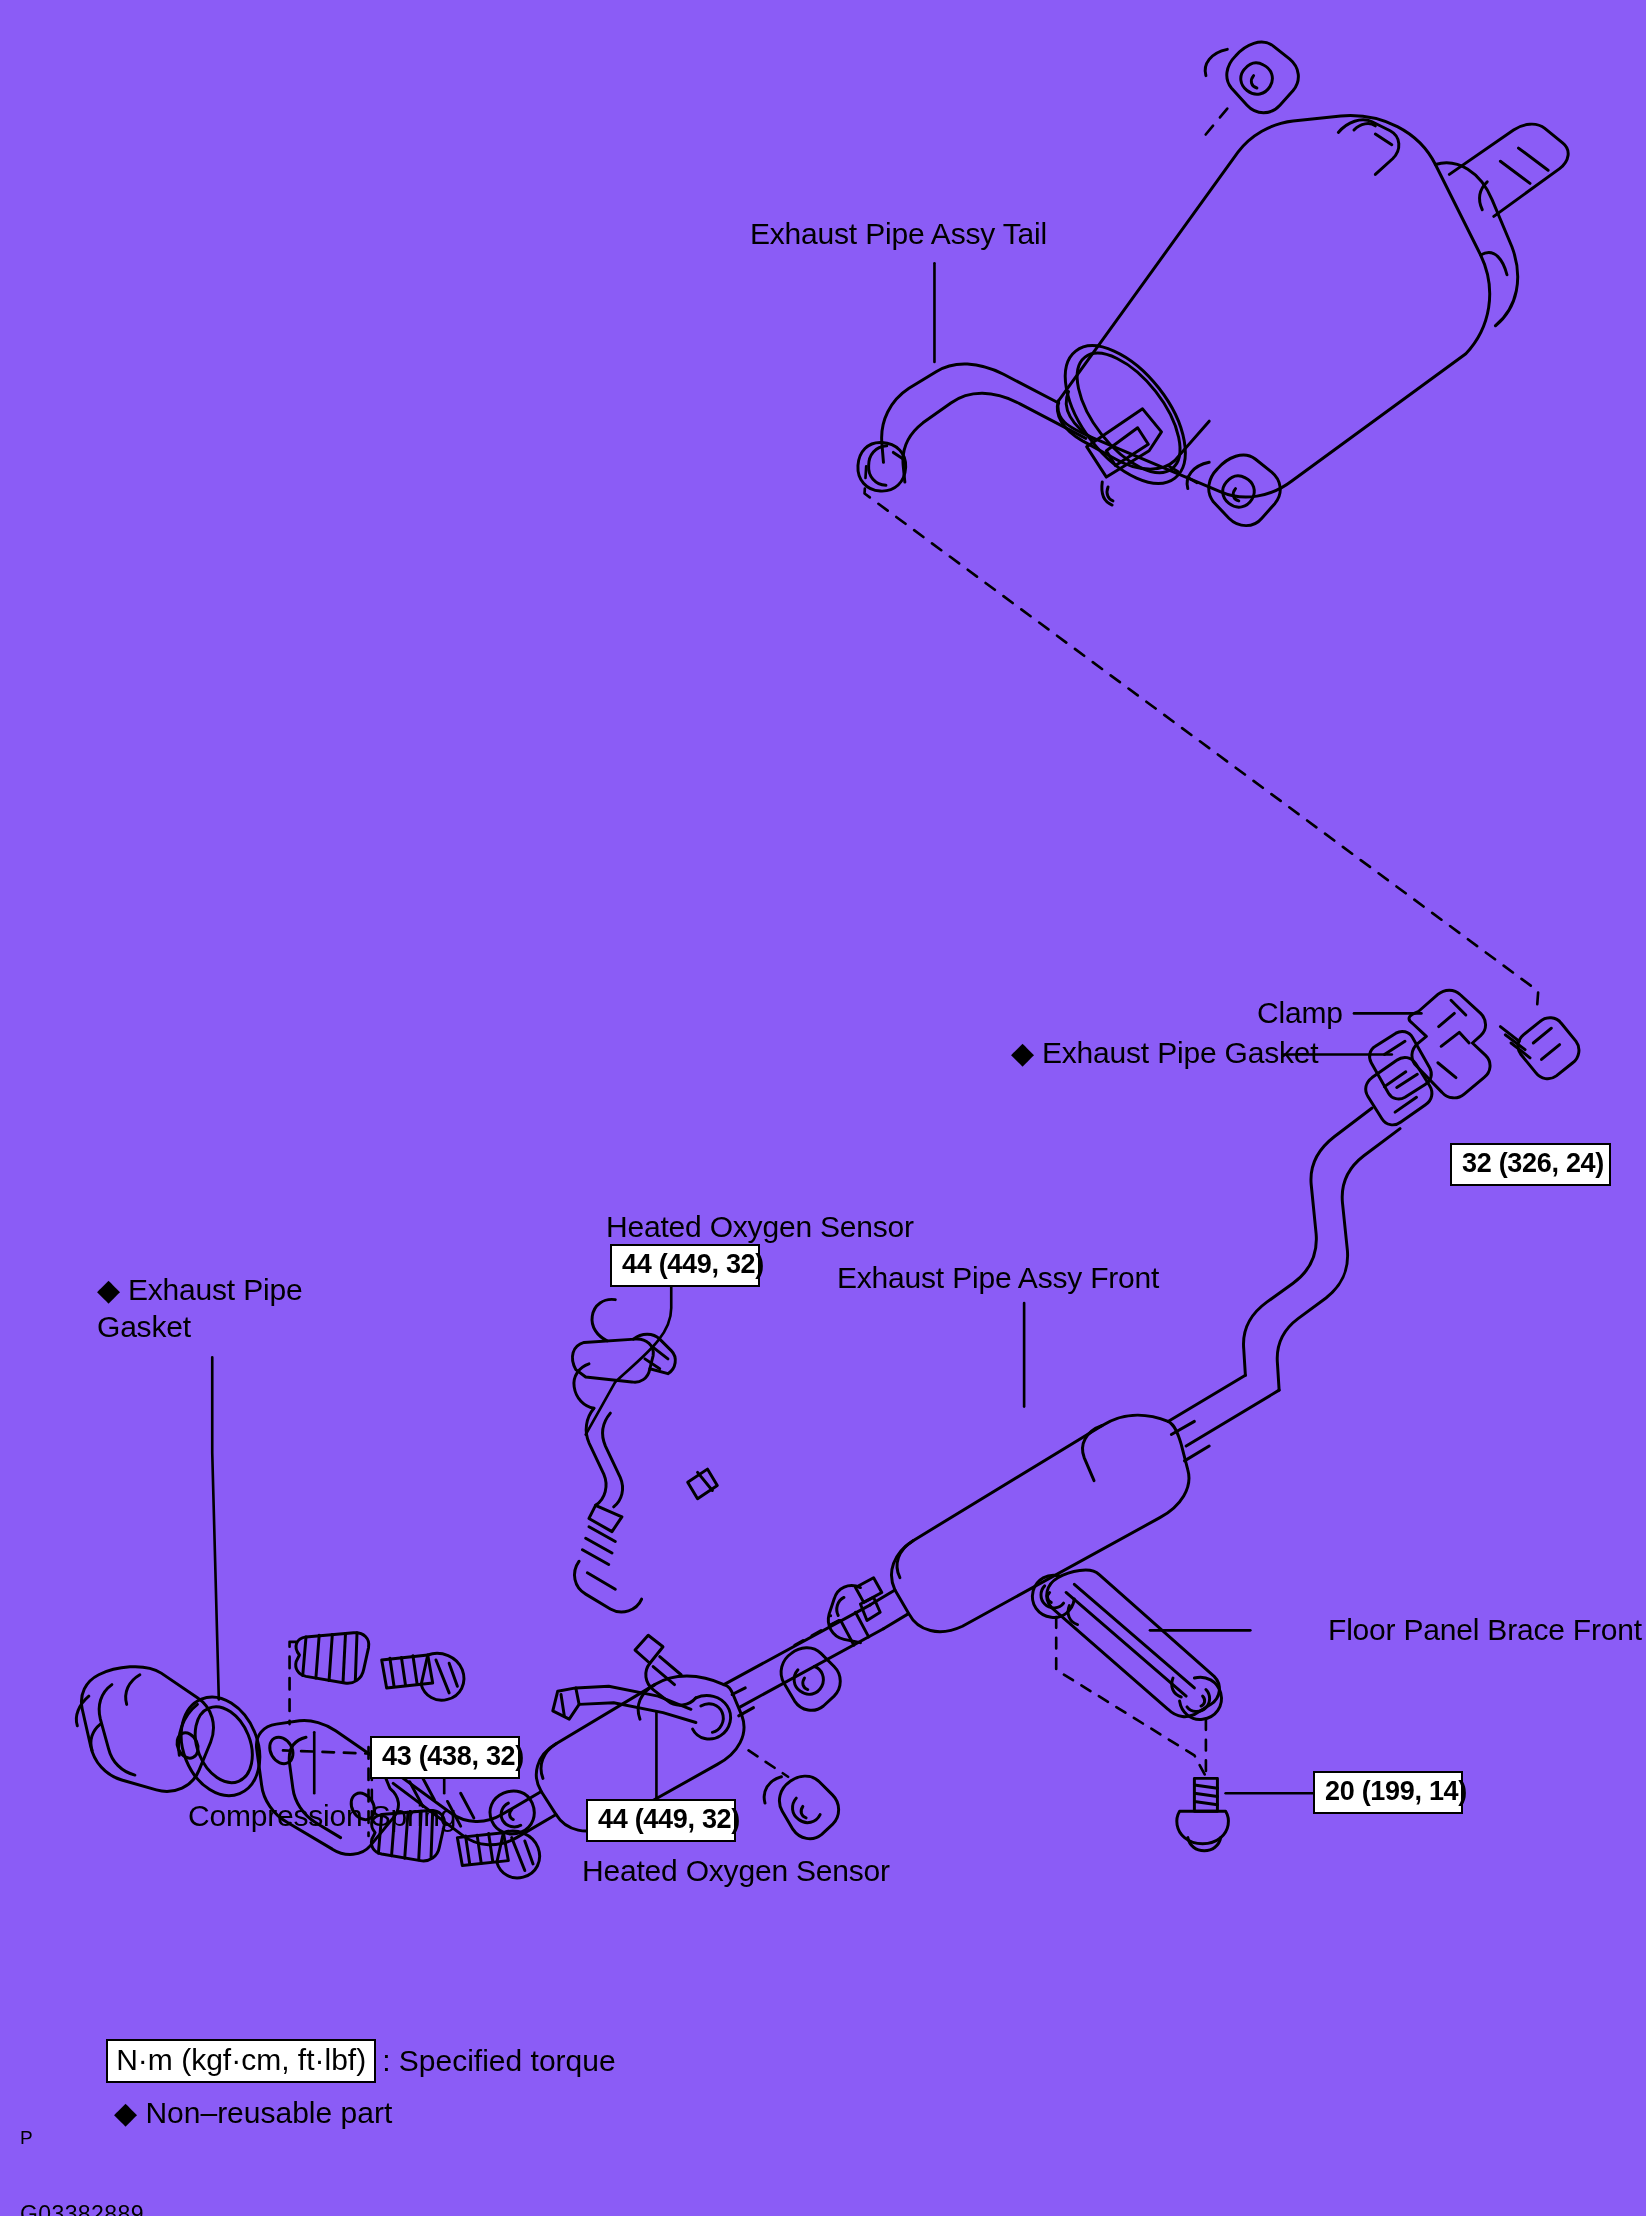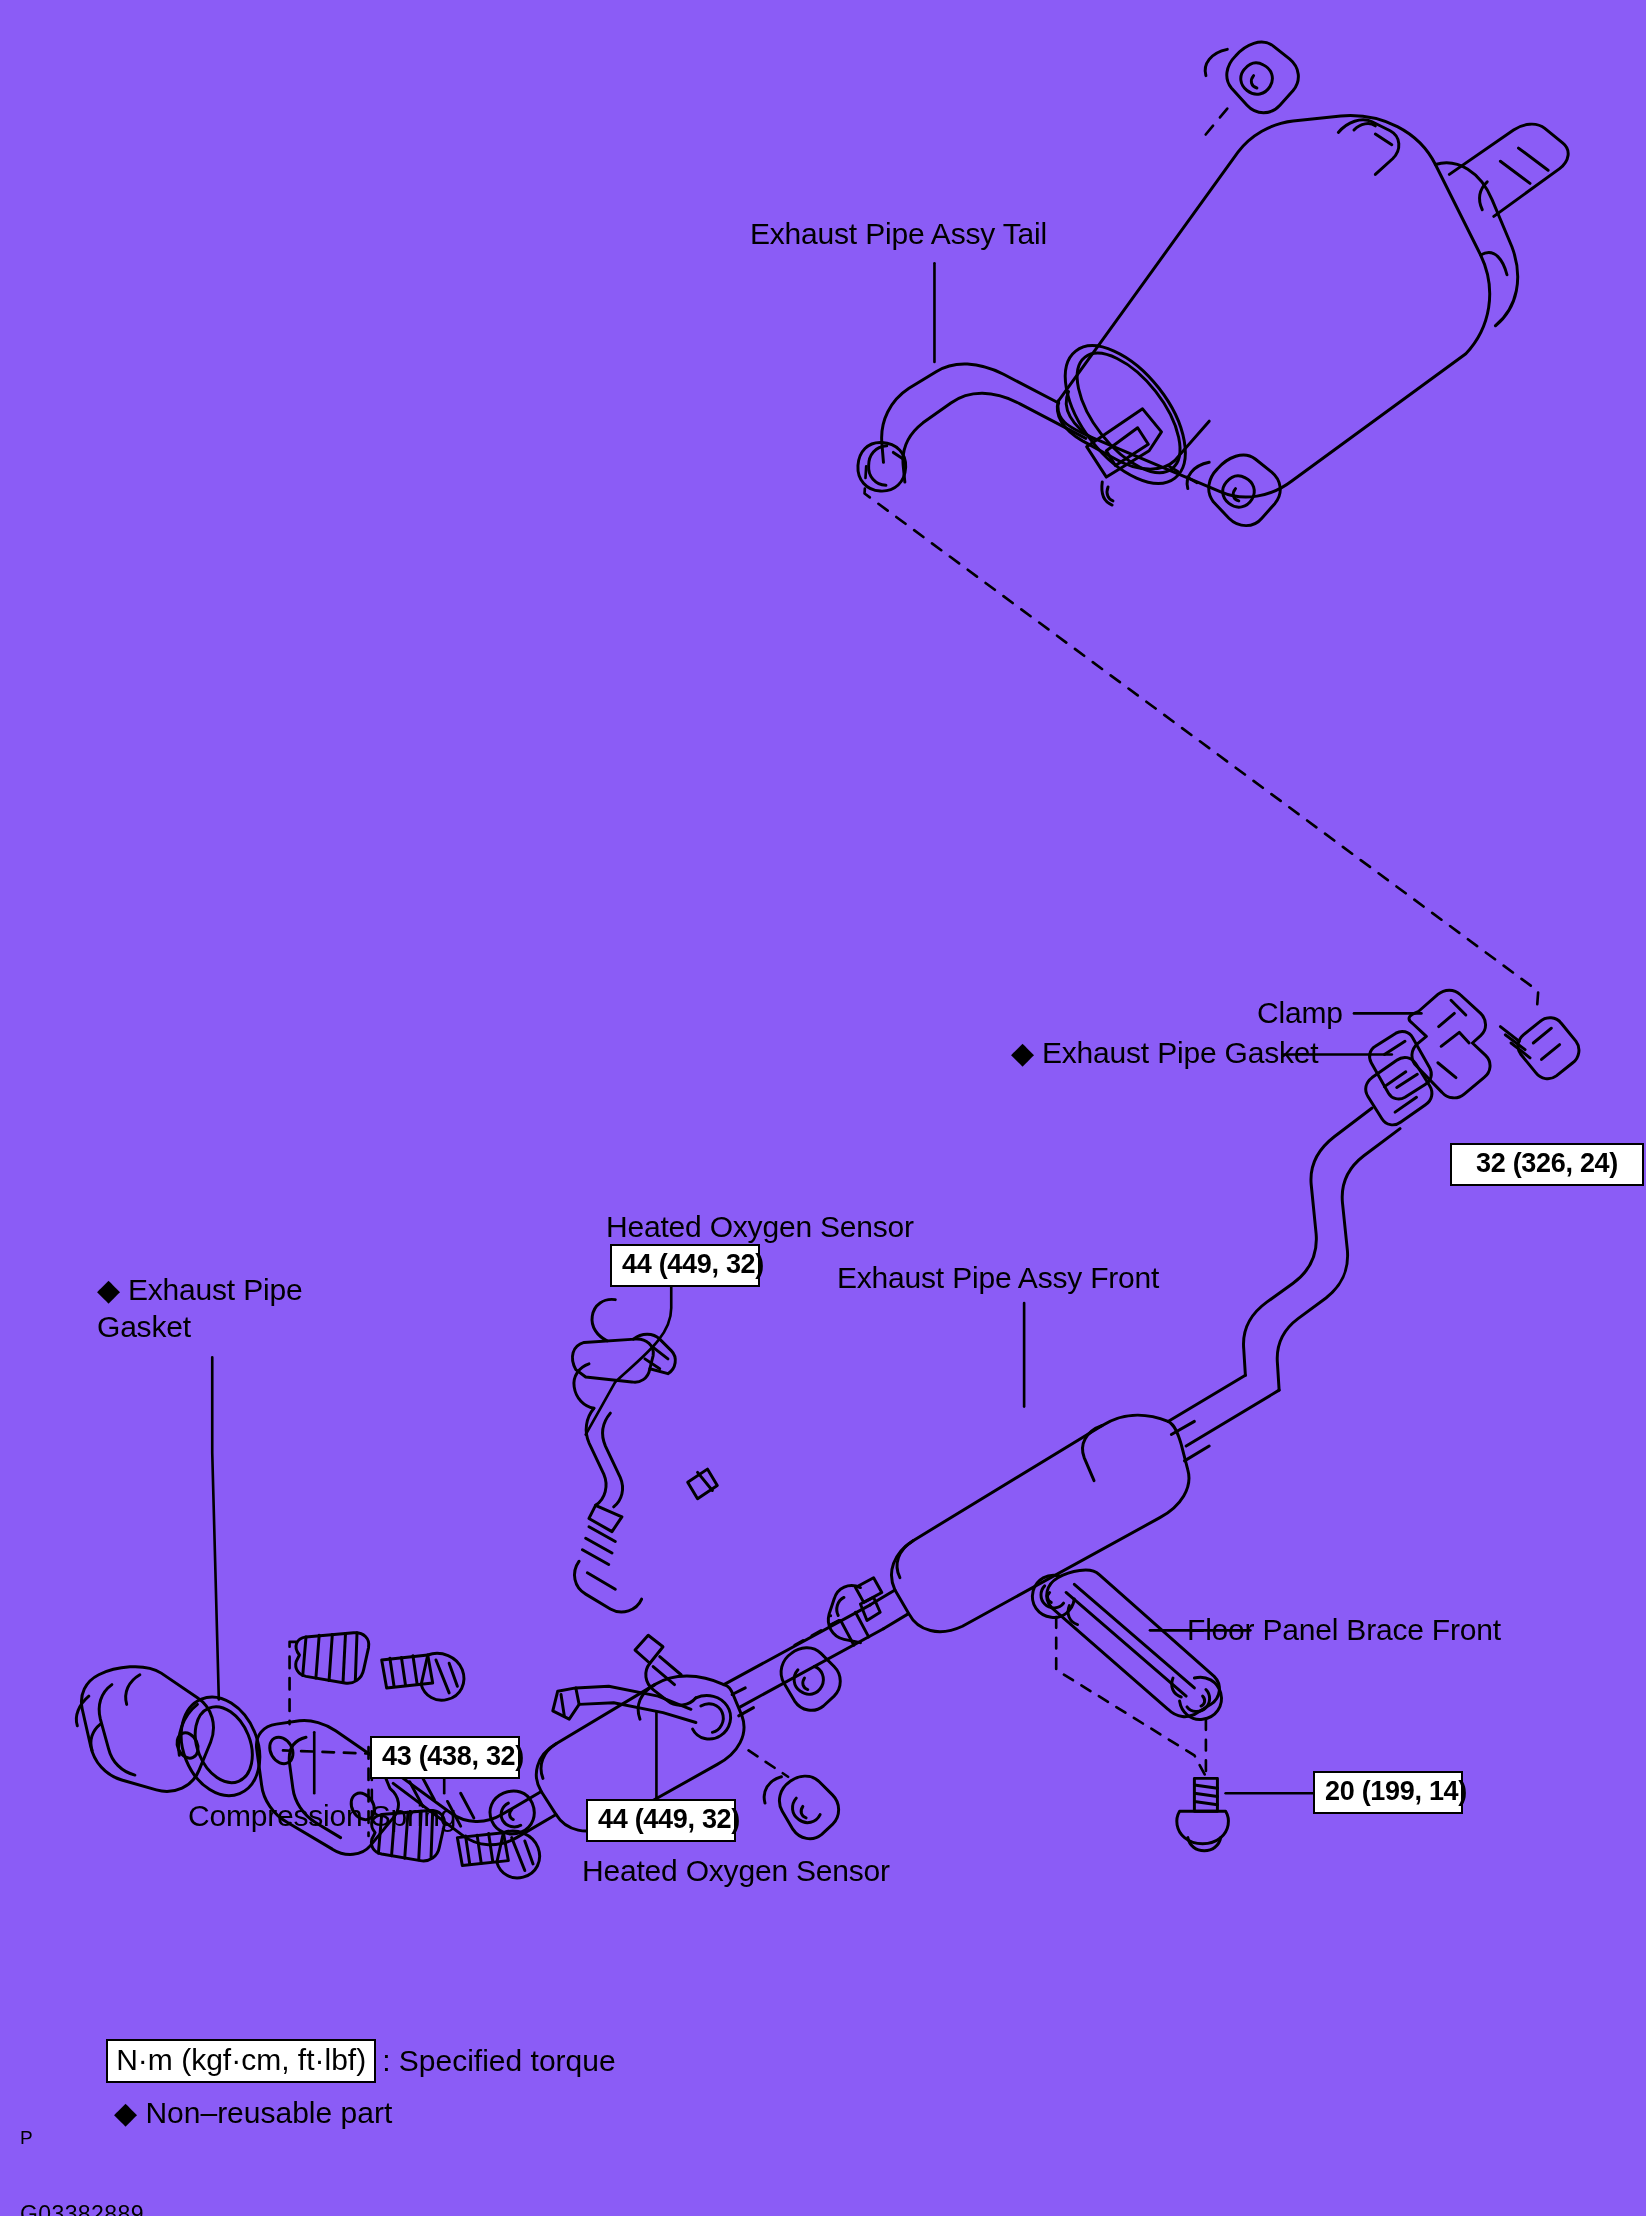--- a/index.html
+++ b/index.html
@@ -509,27 +509,27 @@
 
   <div class="lbl" style="left:1011px; top:1035px;">◆ Exhaust Pipe Gasket</div>
 
   <div class="lbl" style="left:606px; top:1209px;">Heated Oxygen Sensor</div>
 
   <div class="lbl" style="left:837px; top:1260px;text-align:center;">Exhaust Pipe Assy Front</div>
 
   <div class="lbl two-line" style="left:97px; top:1272px;">◆ Exhaust Pipe
 Gasket</div>
 
-  <div class="lbl" style="left:1187px; top:1612px;">Floor Panel Brace Front</div>
+  <div class="lbl" style="left:1328px; top:1612px;">Floor Panel Brace Front</div>
 
   <div class="lbl" style="left:188px; top:1798px;">Compression Spring</div>
 
   <div class="lbl" style="left:582px; top:1853px;">Heated Oxygen Sensor</div>
 
-  <div class="torque" style="left:1450px; top:1143px; width:194px;">32 (326, 24)</div>
+  <div class="torque" style="left:1450px; top:1143px; width:161px;">32 (326, 24)</div>
 
   <div class="torque" style="left:610px; top:1244px; width:150px;">44 (449, 32)</div>
 
   <div class="torque" style="left:370px; top:1736px; width:150px;">43 (438, 32)</div>
 
   <div class="torque" style="left:586px; top:1799px; width:150px;">44 (449, 32)</div>
 
   <div class="torque" style="left:1313px; top:1771px; width:150px;">20 (199, 14)</div>
 
   <div class="legend-box" style="left:64px; top:2039px;padding-left:42px;">

